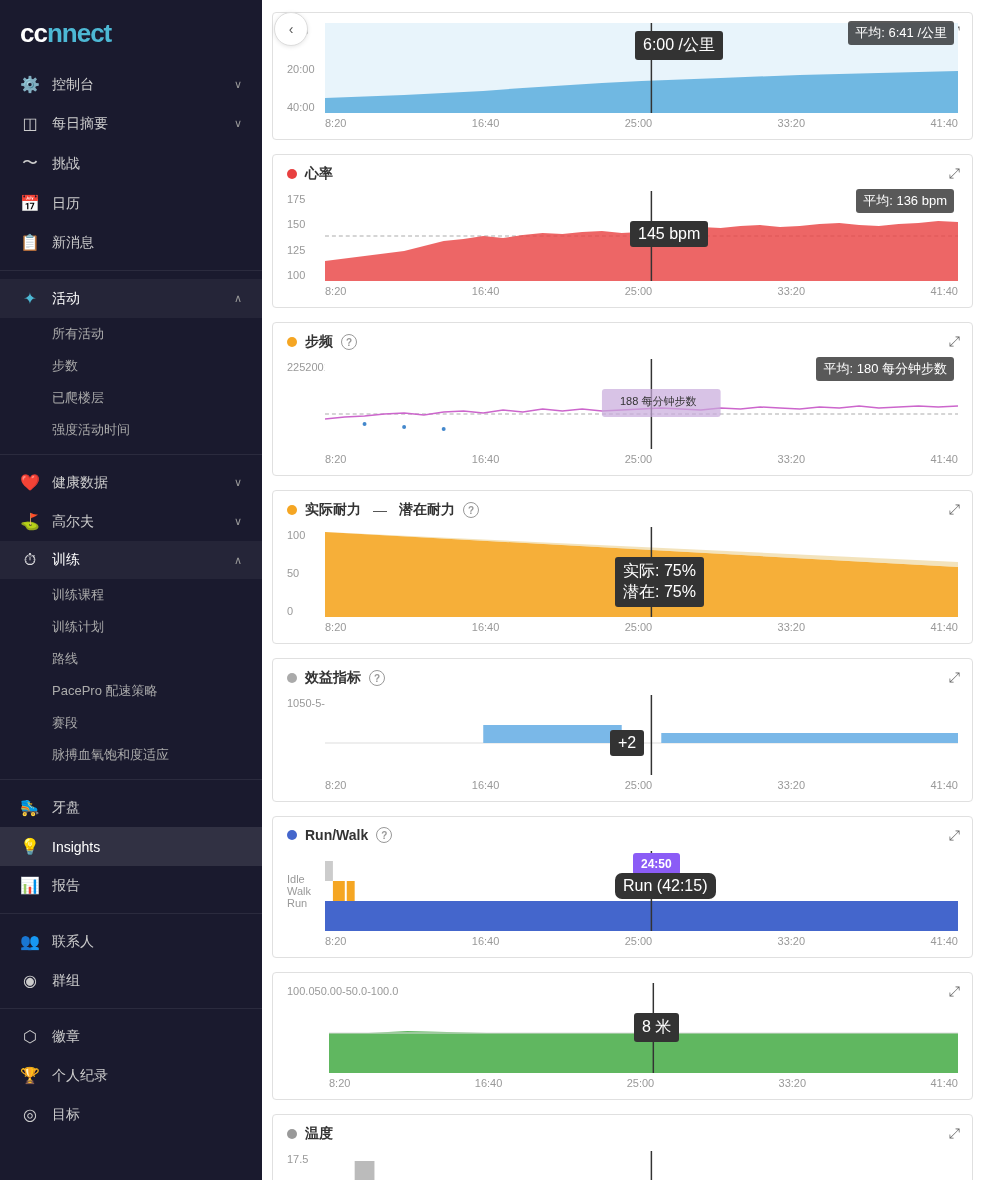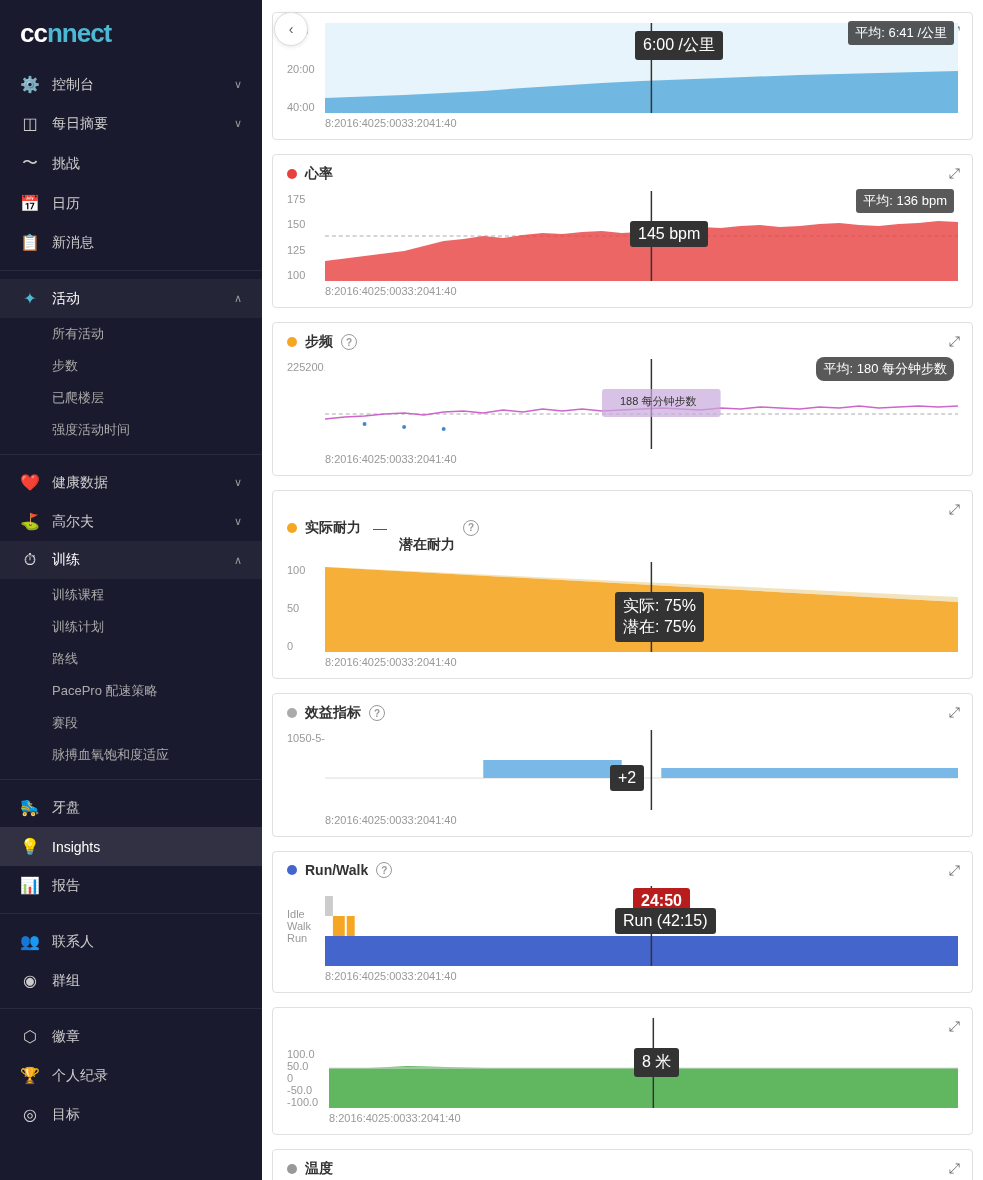--- a/index.html
+++ b/index.html
@@ -119,21 +119,21 @@
     .expand-icon {
       position: absolute;
       right: 12px;
       top: 10px;
       cursor: pointer;
       color: #666;
       font-size: 14px;
     }
     .x-axis-labels {
       display: flex;
-      justify-content: flex-start;
+      justify-content: space-between;
       font-size: 11px;
       color: #999;
       margin-top: 4px;
       margin-left: 38px;
     }
 
     
     .pace-chart-svg { width: 100%; height: 90px; display: block; }
 
     
@@ -404,40 +404,40 @@
             <circle cx="40" cy="65" r="2" fill="#4488cc"></circle>
             <circle cx="80" cy="68" r="2" fill="#4488cc"></circle>
             <circle cx="120" cy="70" r="2" fill="#4488cc"></circle>
             <line x1="330" y1="0" x2="330" y2="90" stroke="#333" stroke-width="1.5"></line>
 
             <rect x="280" y="30" width="120" height="28" rx="3" fill="rgba(200,170,220,0.7)"></rect>
           </svg>
           <div style="position:absolute; left:295px; top:35px; font-size:11px; color:#333; white-space:nowrap;">
             <span>188 每分钟步数</span>
           </div>
-          <div class="avg-badge" style="top:10px;border-radius:8px;">
+          <div class="avg-badge" style="top:10px;">
             <span>平均: 180 每分钟步数</span>
           </div>
         </div>
       </div>
       <div class="x-axis-labels">
         <span>8:20</span>
         <span>16:40</span>
         <span>25:00</span>
         <span>33:20</span>
         <span>41:40</span>
       </div>
     </div>
 
     <div class="chart-panel">
       <div class="chart-title">
         <span class="dot" style="background:#f5a623;"></span>
         <span>实际耐力</span>
         <span style="margin-left:4px; font-weight:normal; color:#555;">—</span>
-        <span style="margin-left:4px;margin-top:35px;">潜在耐力</span>
+        <span style="margin-left:4px;">潜在耐力</span>
         <span class="question-icon">?</span>
       </div>
       <div class="expand-icon">⤢</div>
       <div style="display:flex; position:relative;">
         <div style="width:38px; display:flex; flex-direction:column; justify-content:space-between; font-size:11px; color:#999; height:90px; padding-top:2px;">
           <span>100</span>
           <span>50</span>
           <span>0</span>
         </div>
         <div style="flex:1; position:relative;">
@@ -521,42 +521,42 @@
 
             <rect x="0" y="50" width="640" height="30" fill="#4466cc"></rect>
 
             <rect x="8" y="30" width="12" height="20" fill="#f5a623"></rect>
             <rect x="22" y="30" width="8" height="20" fill="#f5a623"></rect>
 
             <rect x="0" y="10" width="8" height="20" fill="#cccccc"></rect>
             <line x1="330" y1="0" x2="330" y2="80" stroke="#333" stroke-width="1.5"></line>
           </svg>
 
-          <div class="tooltip-box dark-blue" style="left:308px; top:2px; font-size:16px; font-weight:bold; background:#b91c1c;">
+          <div class="tooltip-box dark-blue" style="left:308px; top:2px; font-size:12px; font-weight:bold; background:#8b5cf6;">
             <span>24:50</span>
           </div>
 
-          <div class="tooltip-box" style="left:290px; top:22px; background:#333;">
+          <div class="tooltip-box" style="left:290px; top:22px; background:#333;border-radius:7px;">
             <span>Run (42:15)</span>
           </div>
         </div>
       </div>
       <div class="x-axis-labels">
         <span>8:20</span>
         <span>16:40</span>
         <span>25:00</span>
         <span>33:20</span>
         <span>41:40</span>
       </div>
     </div>
 
     <div class="chart-panel">
       <div class="expand-icon">⤢</div>
       <div style="display:flex; position:relative;">
-        <div style="width:42px; display:flex; flex-direction:column; justify-content:flex-end; font-size:11px; color:#999; height:90px; padding-top:2px;">
+        <div style="width:42px; display:flex; flex-direction:row; justify-content:space-between; font-size:11px; color:#999; height:90px; padding-top:2px;">
           <span>100.0</span>
           <span>50.0</span>
           <span>0</span>
           <span>-50.0</span>
           <span>-100.0</span>
         </div>
         <div style="flex:1; position:relative;">
           <svg class="elev-chart-svg" viewBox="0 0 640 90" preserveAspectRatio="none">
 
             <path d="M0,50 L40,50 L80,48 L120,49 L160,50 L200,50 L240,50 L280,50 L320,50 L360,50 L400,50 L440,50 L480,50 L520,50 L560,50 L600,50 L640,50 L640,90 L0,90 Z" fill="#44aa44" opacity="0.85"></path>

